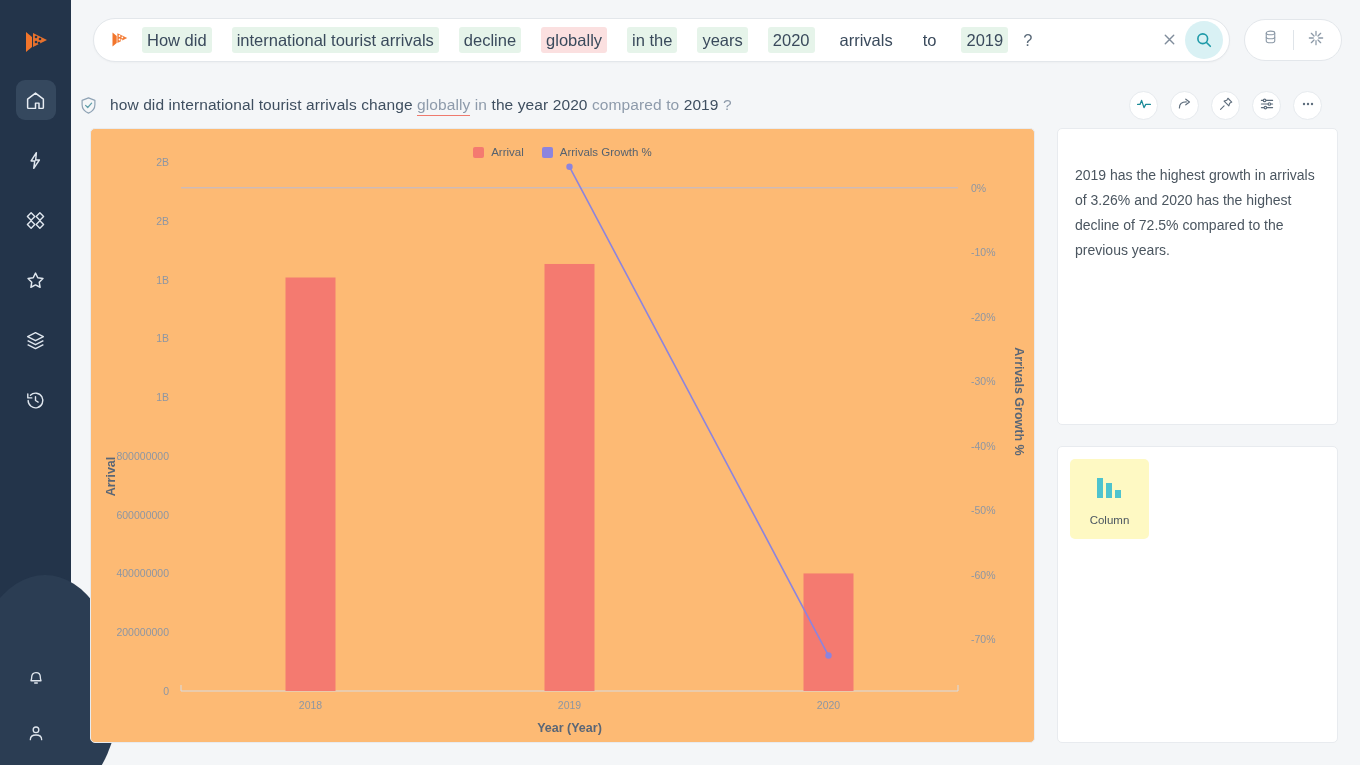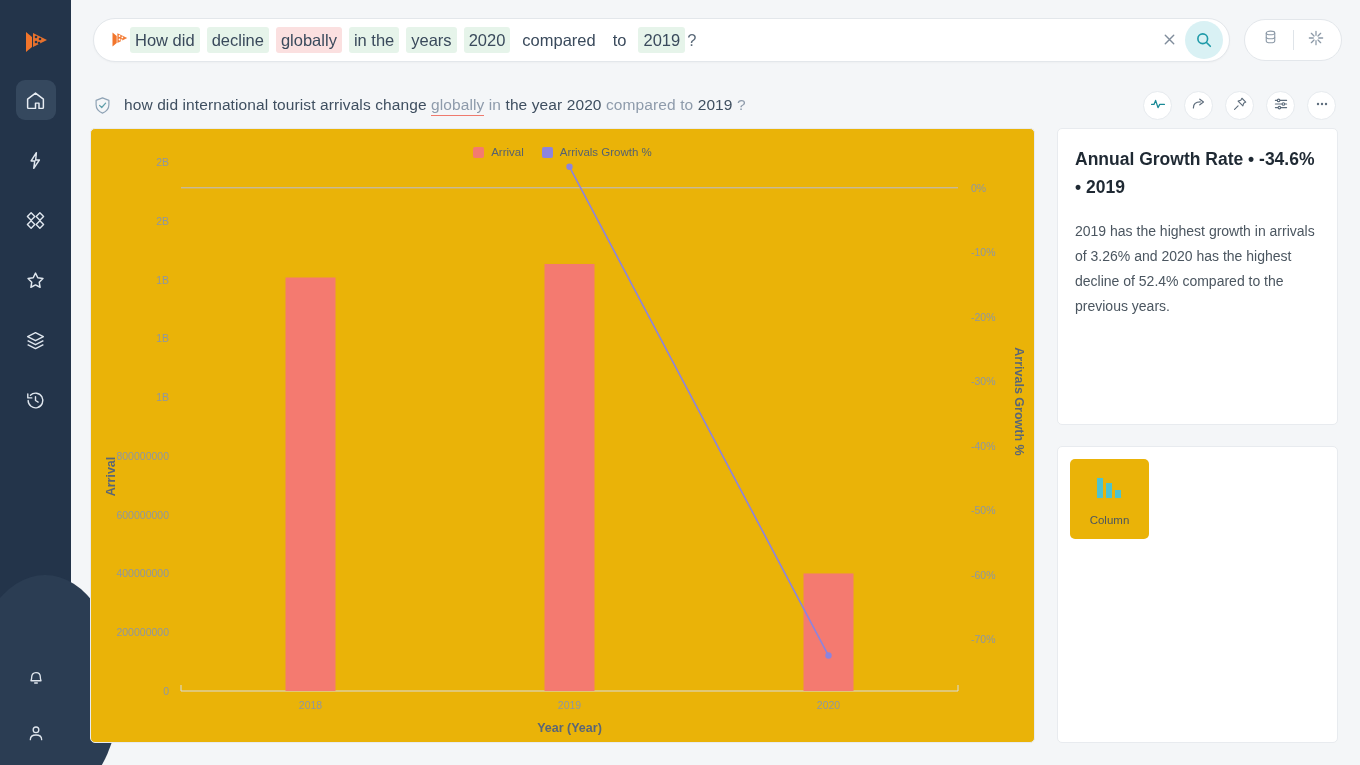--- a/index.html
+++ b/index.html
@@ -43,55 +43,55 @@
     margin-left: 22px;
     width: 1137px; height: 44px;
     background: #ffffff;
     border: 1px solid #e3e7eb;
     border-radius: 24px;
     display: flex; align-items: center;
     padding: 0 6px 0 14px;
     box-shadow: 0 1px 2px rgba(0,0,0,.03);
   }
   #search-logo { width: 22px; height: 22px; flex: 0 0 auto; display:flex; align-items:center; justify-content:center;}
-  #tokens { flex: 1 1 auto; display: flex; align-items: center; gap: 7px; 
+  #tokens { flex: 1 1 auto; display: flex; align-items: center; gap: 20px; margin-left: 12px;
             overflow: hidden; white-space: nowrap; }
   .tok { font-size: 16.5px; color: #3a4a5c; padding: 3px 5px; border-radius: 3px; line-height: 20px; }
   .tok.green { background: #e6f4ea; }
   .tok.pink  { background: #fbe0e0; }
   .tok.plain { background: transparent; }
   .tok.qmark { background: transparent; color:#5c6b7a; padding-left:0; margin-left:-5px;}
   #clear-btn { width: 28px; height: 28px; display:flex; align-items:center; justify-content:center; cursor:pointer;}
   #go-btn { width: 38px; height: 38px; border-radius: 50%; background: #d9f1f4;
             display: flex; align-items: center; justify-content: center; cursor: pointer; margin-left:2px;}
   #topbar-pill {
     margin-left: 14px; width: 98px; height: 42px; border-radius: 21px;
     border: 1px solid #e3e7eb; background: #fff;
     display: flex; align-items: center; justify-content: center; gap: 0;
   }
   #topbar-pill .pbtn { width:45px; height:40px; display:flex;align-items:center;justify-content:center;cursor:pointer;}
   #topbar-pill .pdiv { width:1px;height:20px;background:#dfe4e9;}
 
   
   #q-row {
-    position:absolute; left: 71px; top: 79px; width: 1289px; height: 52px;
+    position:absolute; left: 57px; top: 79px; width: 1289px; height: 52px;
     display:flex; align-items:center;
   }
   #q-check { margin-left: 21px; width:20px;height:20px;display:flex;align-items:center;justify-content:center;}
   #q-text { margin-left: 12px; font-size: 15.5px; color: #3f4f60; letter-spacing:.1px;}
   #q-text .muted { color: #8e9bab; }
   #q-text .u { color:#8e9bab; border-bottom: 1.5px solid #ef7a6e; padding-bottom:2px;}
   #q-actions { position:absolute; right: 24px; top:12px; display:flex; gap:12px;}
   .round-btn { width: 29px; height:29px; border-radius:50%; border:1px solid #e6eaee; background:#fff;
                display:flex;align-items:center;justify-content:center; cursor:pointer;}
 
   
   #chart-card {
     position:absolute; left: 90px; top: 128px; width: 945px; height: 615px;
-    background:#eab308; border:1px solid #e8ebef; border-radius: 5px;
+    background:#fdba74; border:1px solid #e8ebef; border-radius: 5px;
   }
   #legend { position:absolute; top: 17px; left:0; width:100%;
             display:flex; justify-content:center; align-items:center; gap: 18px; }
   .lg { display:flex; align-items:center; gap: 7px; font-size: 11.5px; color:#56626f;}
   .lg .sw { width: 11px; height: 11px; border-radius:2px; }
 
   #plot { position:absolute; left:0; top:0; width:945px; height:615px; }
 
   
   #insight-card {
@@ -101,21 +101,21 @@
   #insight-title { font-size: 17.5px; font-weight: bold; color: #1f2933; line-height: 28px;}
   #insight-body { margin-top: 18px; font-size: 14px; color: #4b5660; line-height: 25px;}
 
   #viz-card {
     position:absolute; left: 1057px; top: 446px; width: 281px; height: 297px;
     background:#fff; border:1px solid #e8ebef; border-radius:5px; padding: 12px;
     display:flex; gap: 2px; align-items:flex-start;
   }
   .viz-opt { width: 79px; height: 80px; border-radius: 5px; display:flex; flex-direction:column;
              align-items:center; justify-content:center; gap: 8px; cursor:pointer;}
-  .viz-opt.sel { background: #eab308; }
+  .viz-opt.sel { background: #fef9c3; }
   .viz-opt .lbl { font-size: 11.5px; color: #4b5660; }
 </style>
 </head>
 <body>
 
 <div id="left-rail">
   <div class="rail-deco"></div>
 
   <div class="rail-logo">
     <svg width="30" height="30" viewBox="0 0 30 30">
@@ -215,26 +215,27 @@
         <g fill="#ffffff">
           <circle cx="15" cy="10" r="1.3"></circle>
             <circle cx="19" cy="12" r="1.3"></circle>
           <circle cx="15" cy="15" r="1.3"></circle>
             <circle cx="18" cy="16" r="1.3"></circle>
         </g>
       </svg>
     </div>
     <div id="tokens">
         <span class="tok green">How did</span>
+        <span class="tok green">international tourist arrivals</span>
         <span class="tok green">decline</span>
         <span class="tok pink">globally</span>
         <span class="tok green">in the</span>
         <span class="tok green">years</span>
         <span class="tok green">2020</span>
-        <span class="tok plain">compared</span>
+        <span class="tok plain">arrivals</span>
         <span class="tok plain">to</span>
         <span class="tok green">2019</span>
         <span class="tok qmark">?</span>
       </div>
     <div id="clear-btn">
       <svg width="15" height="15" viewBox="0 0 16 16" stroke="#7f8c9b" stroke-width="1.5" stroke-linecap="round">
         <path d="M3.5 3.5 L12.5 12.5 M12.5 3.5 L3.5 12.5"></path>
       </svg>
     </div>
     <div id="go-btn">
@@ -366,22 +367,21 @@
       <text x="219.5" y="580" text-anchor="middle" font-family="&quot;Liberation Sans&quot;, sans-serif" font-size="10.5" fill="#8d96a3">2018</text>
       <text x="478.5" y="580" text-anchor="middle" font-family="&quot;Liberation Sans&quot;, sans-serif" font-size="10.5" fill="#8d96a3">2019</text>
       <text x="737.5" y="580" text-anchor="middle" font-family="&quot;Liberation Sans&quot;, sans-serif" font-size="10.5" fill="#8d96a3">2020</text>
       <text x="478.5" y="603" text-anchor="middle" font-family="&quot;Liberation Sans&quot;, sans-serif" font-size="12.5" fill="#5a6676" font-weight="bold">Year (Year)</text>
       <text x="24" y="347.5" text-anchor="middle" transform="rotate(-90 24 347.5)" font-family="&quot;Liberation Sans&quot;, sans-serif" font-size="12.5" fill="#5a6676" font-weight="bold">Arrival</text>
       <text x="924" y="272.5" text-anchor="middle" transform="rotate(90 924 272.5)" font-family="&quot;Liberation Sans&quot;, sans-serif" font-size="12.5" fill="#5a6676" font-weight="bold">Arrivals Growth %</text>
     </svg>
 </div>
 
 <div id="insight-card">
-  <div id="insight-title">Annual Growth Rate • -34.6% • 2019</div>
-  <div id="insight-body">2019 has the highest growth in arrivals of 3.26% and 2020 has the highest decline of 52.4% compared to the previous years.</div>
+  <div id="insight-body">2019 has the highest growth in arrivals of 3.26% and 2020 has the highest decline of 72.5% compared to the previous years.</div>
 </div>
 
 <div id="viz-card">
   <div class="viz-opt sel">
     <span>
       <svg width="34" height="30" viewBox="0 0 34 30">
         <rect x="4" y="6" width="6" height="20" fill="#4EC3CE"></rect>
         <rect x="13" y="11" width="6" height="15" fill="#4EC3CE"></rect>
         <rect x="22" y="18" width="6" height="8" fill="#4EC3CE"></rect>
       </svg>

